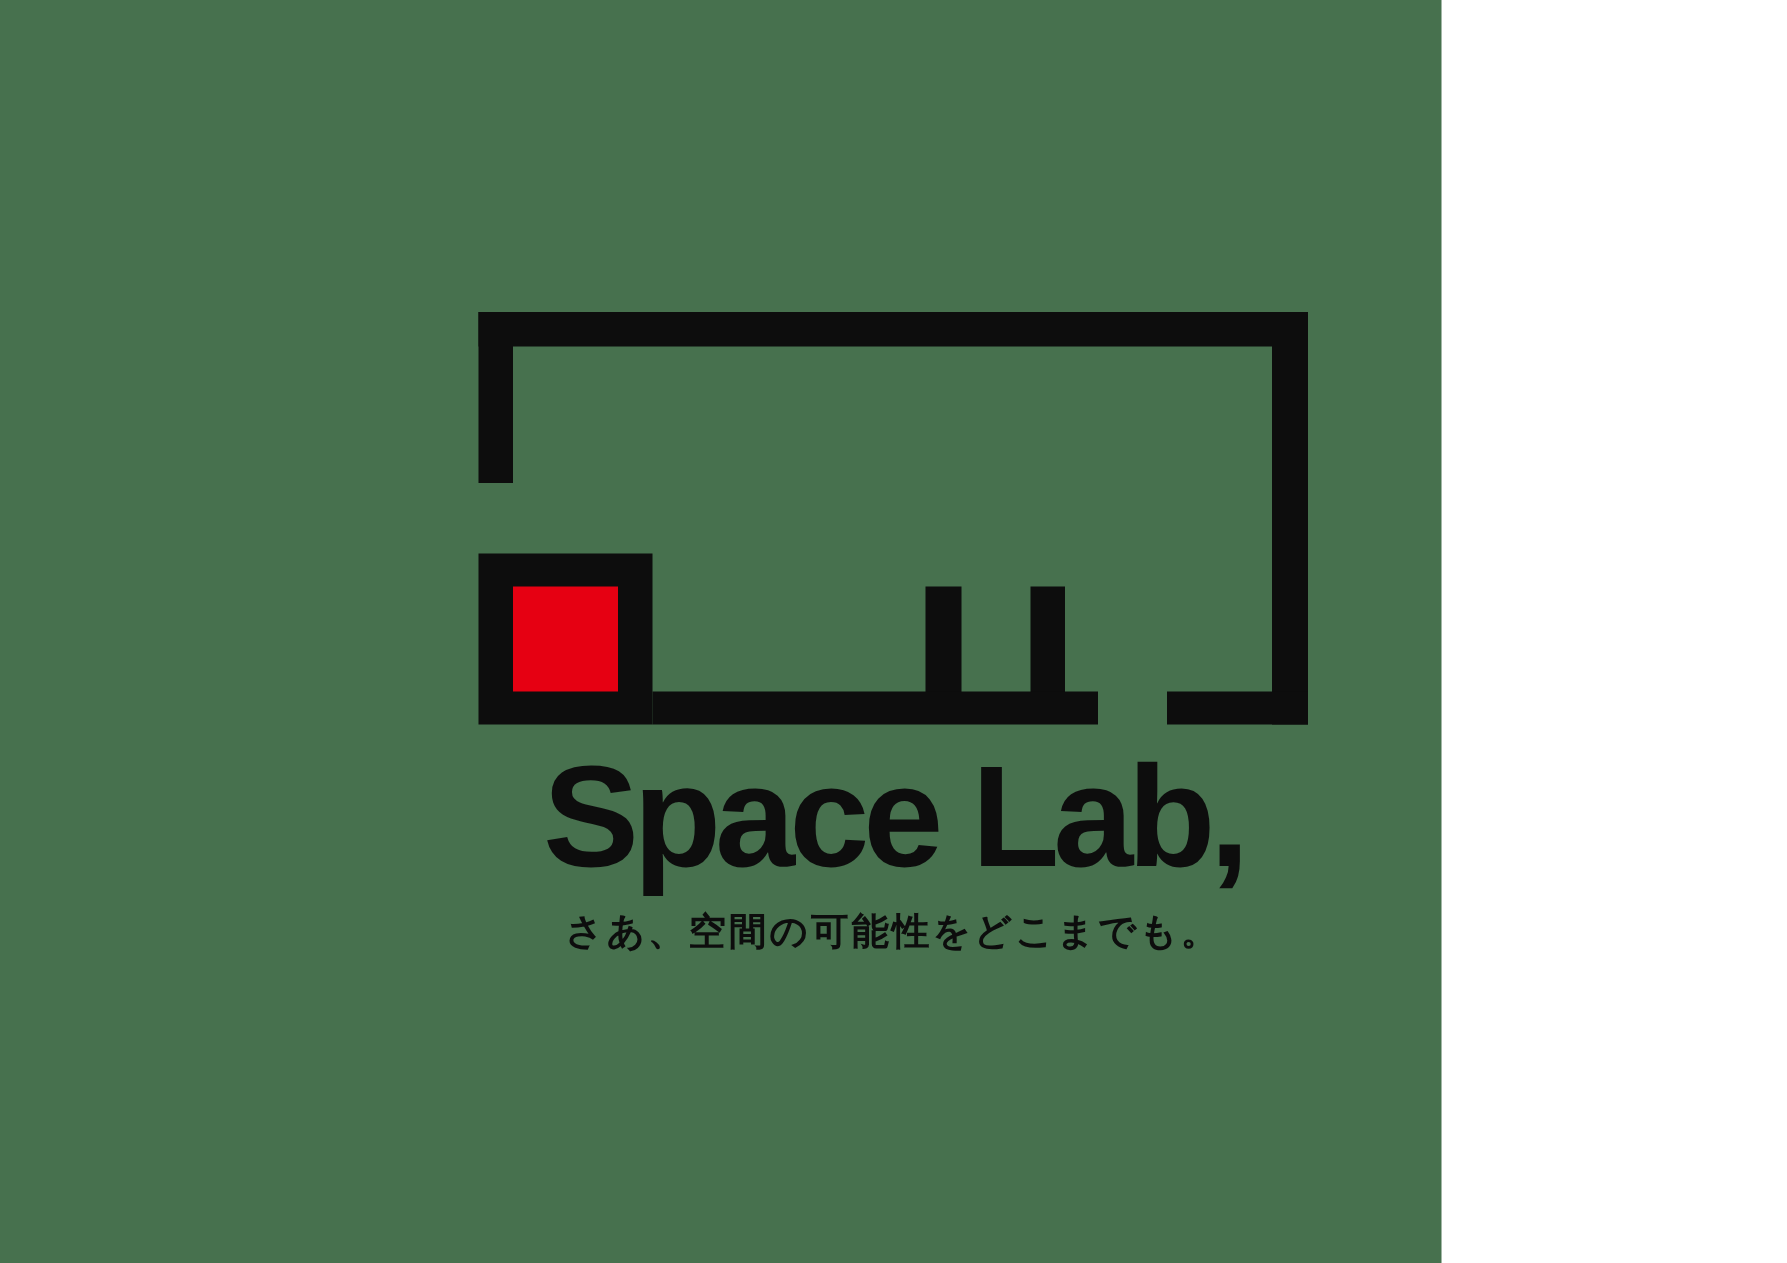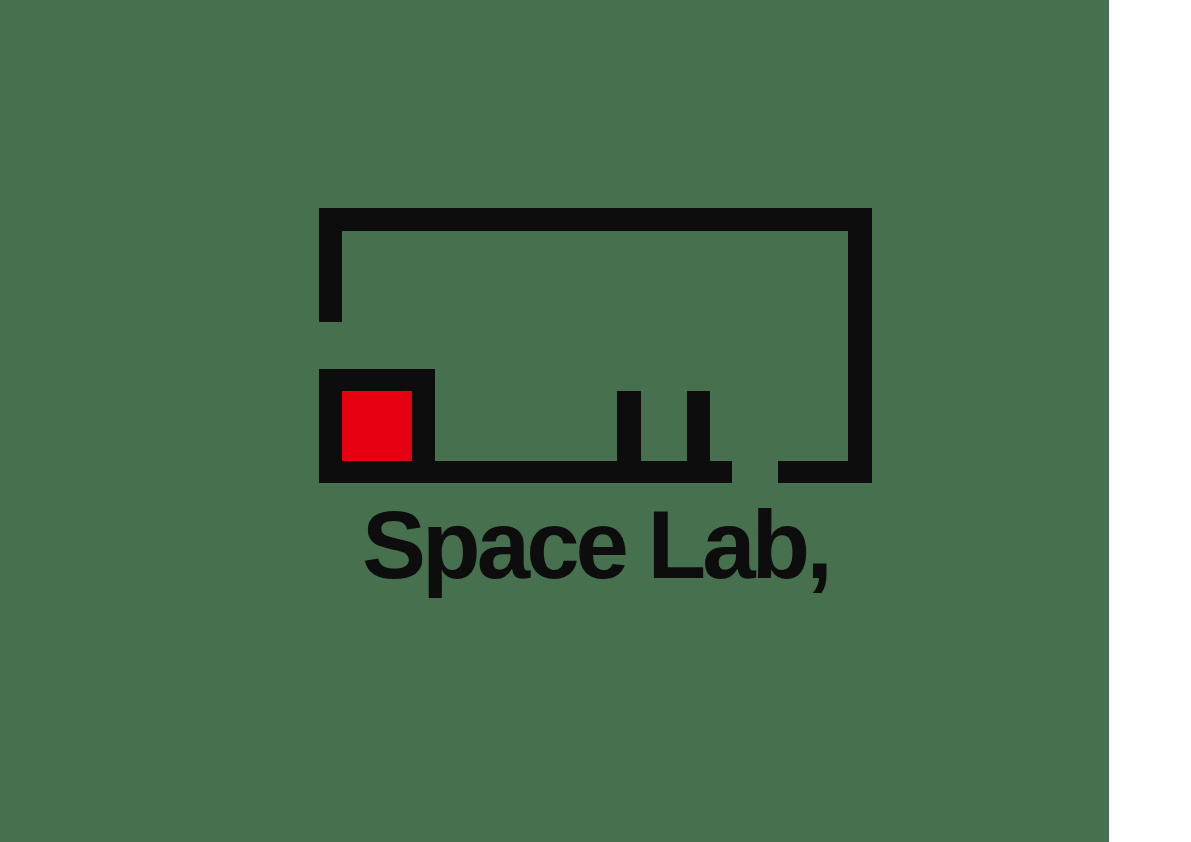--- a/index.html
+++ b/index.html
@@ -7,21 +7,21 @@
     --mark-black: #0d0d0d;
     --accent-red: #e60012;
   }
   * { margin: 0; padding: 0; box-sizing: border-box; }
   html, body {
     width: 1191px; height: 842px;
     font-family: "Liberation Sans", sans-serif;
   }
   .canvas {
     position: relative;
-    width: 1109px; height: 842px;
+    width: 961px; height: 842px;
     background: var(--background);
     overflow: hidden;
   }
   .logo {
     position: absolute;
     left: 0; top: 0;
     width: 1191px; height: 842px;
   }
   
   .mark {
@@ -89,15 +89,16 @@
       <div class="bar corner-square"></div>
       <div class="bar tick-1"></div>
       <div class="bar tick-2"></div>
       <div class="bar bottom-left"></div>
       <div class="bar bottom-right"></div>
       <div class="red-square"></div>
     </div>
 
     <div class="wordmark">Space Lab,</div>
 
+    <div class="tagline">さあ、空間の可能性をどこまでも。</div>
 
   </div>
 </div>
 
 </body></html>

